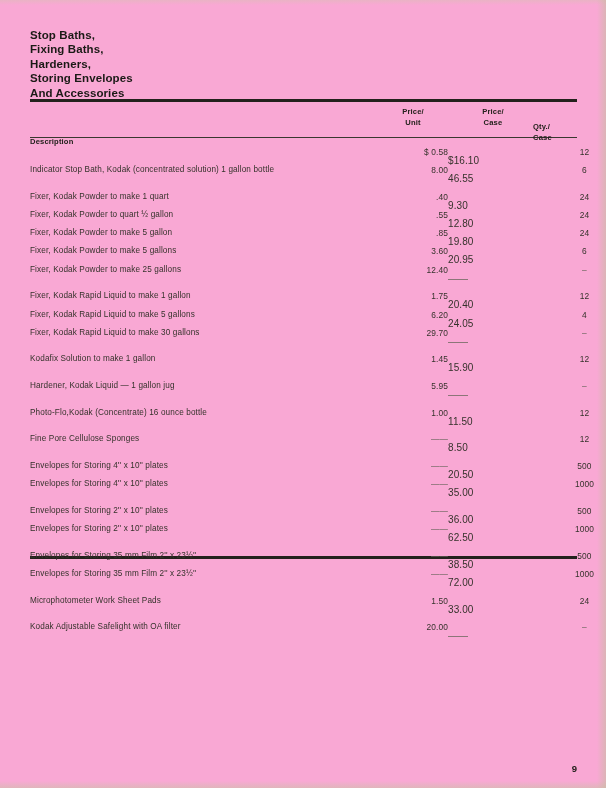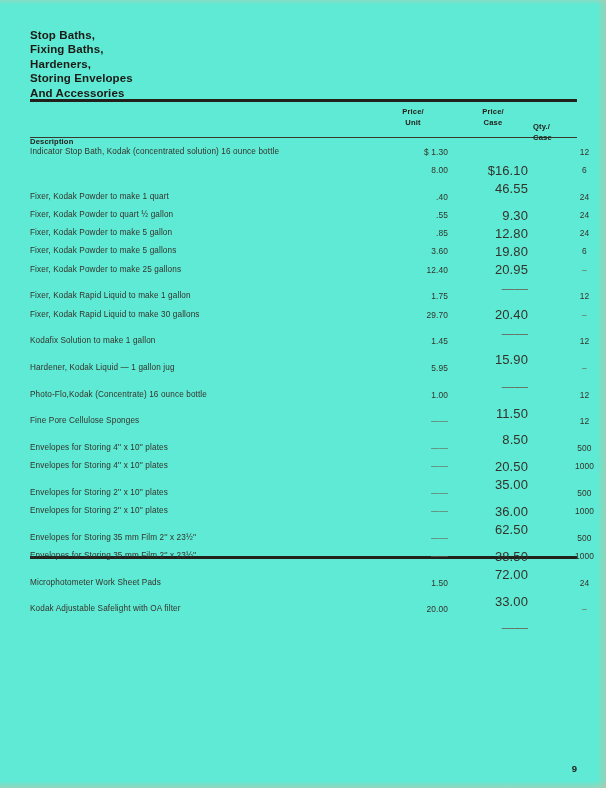--- a/index.html
+++ b/index.html
@@ -7,21 +7,21 @@
     padding: 0;
     background: #ffffff;
   }
   body {
     font-family: "Liberation Sans", sans-serif;
   }
   .page {
     position: relative;
     width: 606px;
     height: 788px;
-    background: #5eead4;
+    background: #f9a8d4;
     overflow: hidden;
   }
   
   .edge-right {
     position: absolute;
     top: 0;
     right: 0;
     width: 9px;
     height: 788px;
     background: linear-gradient(to right, rgba(210,205,175,0.0), rgba(196,190,158,0.55));
@@ -154,24 +154,24 @@
     top: 0;
     width: 80px;
     text-align: right;
     font-size: 8.4px;
     color: #35322b;
     letter-spacing: 0.1px;
   }
   .cell-case {
     position: absolute;
     left: 418px;
-    top: 16px;
+    top: 8px;
     width: 80px;
-    text-align: right;
-    font-size: 13px;
+    text-align: left;
+    font-size: 10px;
     color: #35322b;
     letter-spacing: 0.1px;
   }
   .cell-qty {
     position: absolute;
     left: 498px;
     top: 0;
     width: 49px;
     text-align: center;
     font-size: 8.4px;
@@ -225,26 +225,26 @@
       <div>Price/</div>
       <div>Case</div>
     </div>
     <div class="hdr hdr-qc">
       <div>Qty./</div>
       <div>Case</div>
     </div>
 
     <div class="rows" id="table-rows">
         <div class="row">
-          <div class="cell-desc">Indicator Stop Bath, Kodak (concentrated solution) 16 ounce bottle</div>
-          <div class="cell-unit">$  1.30</div>
+          <div class="cell-unit">$  0.58</div>
           <div class="cell-case">$16.10</div>
           <div class="cell-qty">12</div>
         </div>
         <div class="row">
+          <div class="cell-desc">Indicator Stop Bath, Kodak (concentrated solution) 1 gallon bottle</div>
           <div class="cell-unit">8.00</div>
           <div class="cell-case">46.55</div>
           <div class="cell-qty">6</div>
         </div>
         <div class="row gap">
           <div class="cell-desc">Fixer, Kodak Powder to make 1 quart</div>
           <div class="cell-unit">.40</div>
           <div class="cell-case">9.30</div>
           <div class="cell-qty">24</div>
         </div>
@@ -272,20 +272,26 @@
           <div class="cell-case dashy">——</div>
           <div class="cell-qty dashy">–</div>
         </div>
         <div class="row gap">
           <div class="cell-desc">Fixer, Kodak Rapid Liquid to make 1 gallon</div>
           <div class="cell-unit">1.75</div>
           <div class="cell-case">20.40</div>
           <div class="cell-qty">12</div>
         </div>
         <div class="row">
+          <div class="cell-desc">Fixer, Kodak Rapid Liquid to make 5 gallons</div>
+          <div class="cell-unit">6.20</div>
+          <div class="cell-case">24.05</div>
+          <div class="cell-qty">4</div>
+        </div>
+        <div class="row">
           <div class="cell-desc">Fixer, Kodak Rapid Liquid to make 30 gallons</div>
           <div class="cell-unit">29.70</div>
           <div class="cell-case dashy">——</div>
           <div class="cell-qty dashy">–</div>
         </div>
         <div class="row gap">
           <div class="cell-desc">Kodafix Solution to make 1 gallon</div>
           <div class="cell-unit">1.45</div>
           <div class="cell-case">15.90</div>
           <div class="cell-qty">12</div>

